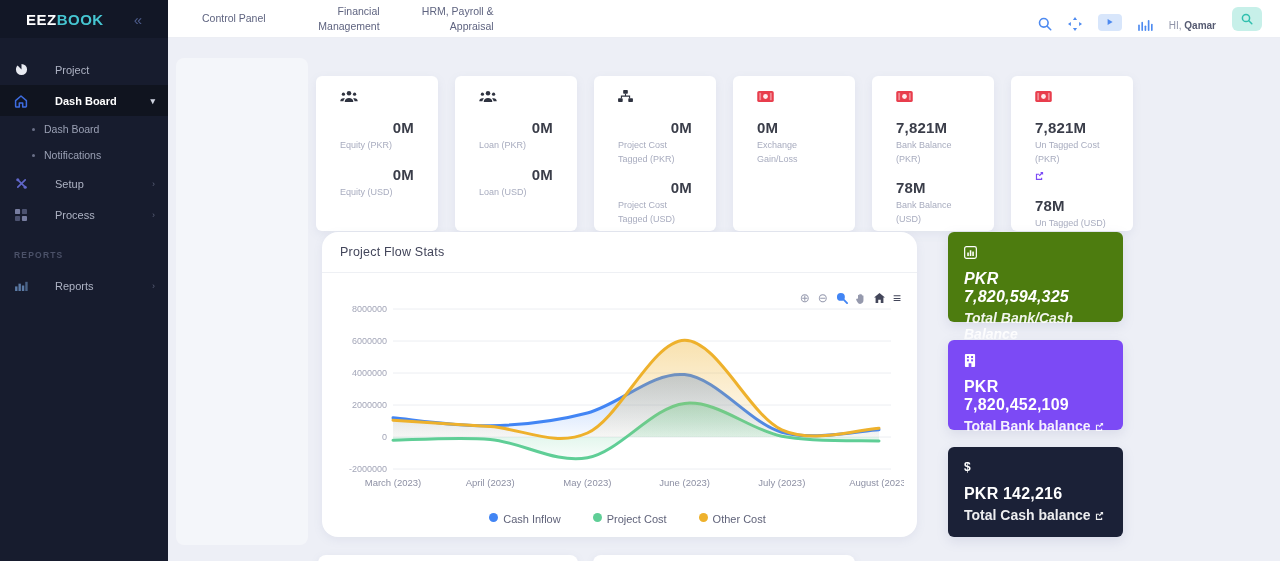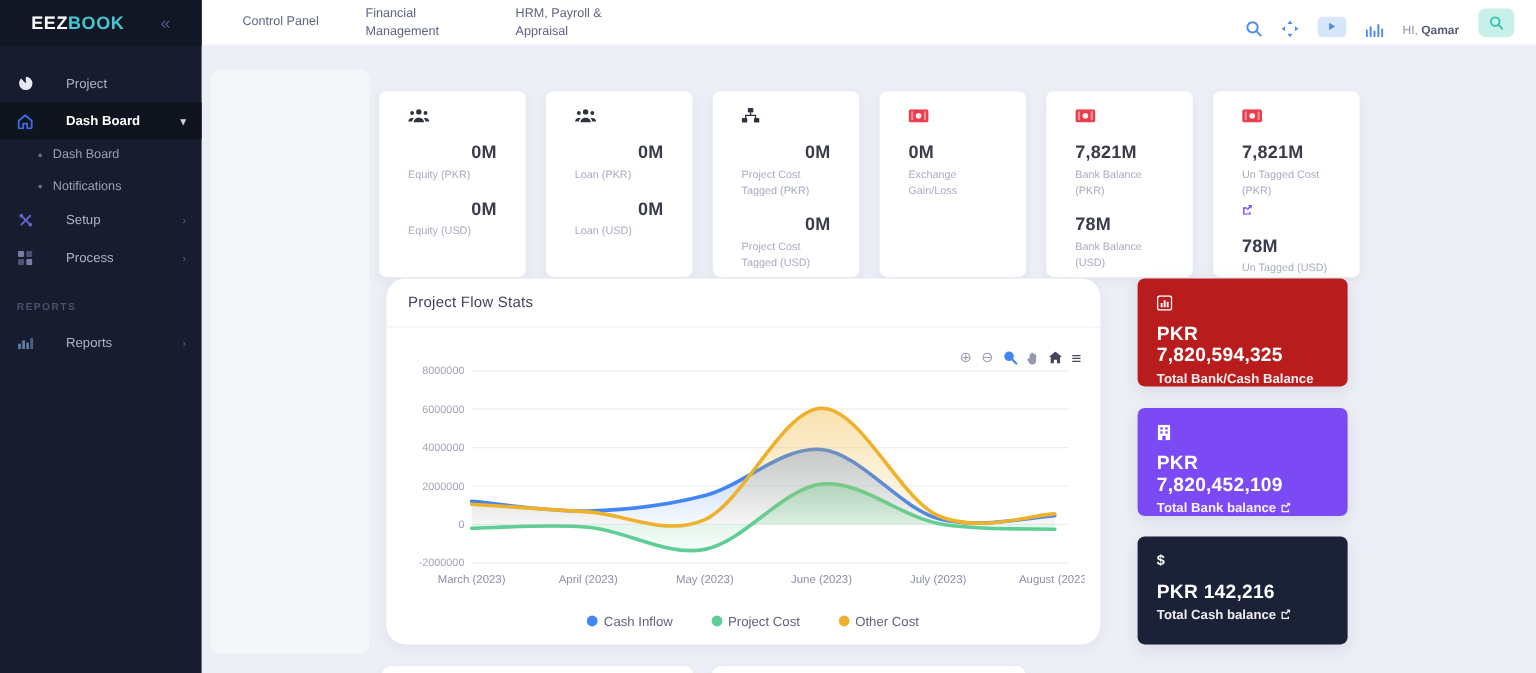--- a/index.html
+++ b/index.html
@@ -18,21 +18,21 @@
   .menu-item.active { background:#10141f; color:#ffffff; font-weight:bold; }
   .menu-item .mi-icon { width:16px; display:inline-flex; justify-content:center; align-items:center; }
   .menu-item .chev { margin-left:auto; font-size:9px; color:#5a6078; }
   .menu-item.active .chev { color:#cfd3e0; }
   .sub-item { display:flex; align-items:center; gap:9px; height:26px; padding-left:32px; font-size:10.5px; color:#9aa0b4; cursor:pointer; }
   .sub-item .bullet { width:3px; height:3px; border-radius:50%; background:#6a7088; }
   .section-label { font-size:8.5px; letter-spacing:1.2px; color:#4b5168; padding:20px 14px 10px 14px; font-weight:bold; }
 
   
   .topbar { position:absolute; left:168px; top:0; width:1112px; height:38px; background:#ffffff; border-bottom:1px solid #eceef4; display:flex; align-items:center; padding:0 18px 0 34px; z-index:9; }
-  .nav-tabs { display:flex; gap:39px; align-items:center; }
+  .nav-tabs { display:flex; gap:28px; align-items:center;text-align:right; }
   .nav-tab { font-size:10.5px; color:#5f6480; line-height:1.35; max-width:86px; cursor:pointer; }
   .topbar-right { margin-left:auto; display:flex; align-items:flex-end; gap:16px; }
   .hdr-icon { display:inline-flex; align-items:center; cursor:pointer; }
   .play-chip { width:24px; height:17px; background:#d8e6fb; border-radius:4px; display:inline-flex; align-items:center; justify-content:center; cursor:pointer; }
   .user-greeting { font-size:10px; color:#9triangle094a8; color:#9094a8; }
   .user-greeting b { color:#565b72; }
   .search-btn { width:30px; height:24px; background:#c7f0e9; border-radius:6px; display:inline-flex; align-items:center; justify-content:center; cursor:pointer; }
 
   
   .content { position:absolute; left:168px; top:38px; width:1112px; height:523px; background:#edeff6; overflow:hidden; }
@@ -55,21 +55,21 @@
   .tb { font-size:12px; color:#989cb0; cursor:pointer; line-height:1; display:inline-flex; align-items:center; }
   .tb.dark { color:#43465a; font-weight:bold; }
   #flow-chart { position:absolute; left:12px; top:28px; }
   .chart-legend { position:absolute; left:0; right:0; bottom:10px; display:flex; justify-content:center; gap:16px; }
   .legend-item { display:flex; align-items:flex-start; gap:5px; font-size:11px; color:#60637a; cursor:pointer;padding-left:16px; }
   .legend-dot { width:9px; height:9px; border-radius:50%; }
 
   .summary-card { position:absolute; left:780px; width:175px; height:90px; border-radius:6px; padding:13px 16px; color:#fff; box-shadow:0 4px 12px rgba(120,130,170,.18); cursor:pointer; }
   .summary-icon { height:14px; display:flex; align-items:center; font-size:12px; font-weight:bold; }
   .summary-value { font-size:16px; font-weight:bold; margin-top:11px; letter-spacing:.2px; }
-  .summary-label { font-size:11px; font-weight:bold; margin-top:4px; opacity:.92; display:flex; align-items:center; gap:4px; }
+  .summary-label { font-size:14px; font-weight:bold; margin-top:4px; opacity:.92; display:flex; align-items:center; gap:4px; }
 
   .stub { position:absolute; top:517px; height:14px; background:#ffffff; border-radius:8px 8px 0 0; box-shadow:0 2px 8px rgba(120,130,170,.10); }
 </style>
 </head>
 <body>
 
 <aside class="sidebar">
   <div class="sidebar-logo">
     <div class="brand">
       <span class="p1">EEZ</span><span class="p2">BOOK</span>
@@ -406,21 +406,21 @@
           </span>
           <span class="legend-item">
             <span class="legend-dot" style="background: rgb(238, 177, 44);"></span>
             <span>Other Cost</span>
           </span>
         </div>
     </div>
   </section>
 
   <div>
-      <div class="summary-card" style="top: 194px; background: #b91c1c;">
+      <div class="summary-card" style="top: 194px; background: #4d7c0f; font-style: italic;">
         <div class="summary-icon">
           <svg viewBox="0 0 14 14" width="13" height="13">
             <rect x=".7" y=".7" width="12.6" height="12.6" rx="2" fill="none" stroke="#fff" stroke-width="1.3"></rect>
             <rect x="3.5" y="7" width="1.7" height="3.8" fill="#fff"></rect>
             <rect x="6.2" y="4.6" width="1.7" height="6.2" fill="#fff"></rect>
             <rect x="8.9" y="6" width="1.7" height="4.8" fill="#fff"></rect>
           </svg>
         </div>
         <div class="summary-value">PKR 7,820,594,325</div>
         <div class="summary-label">

